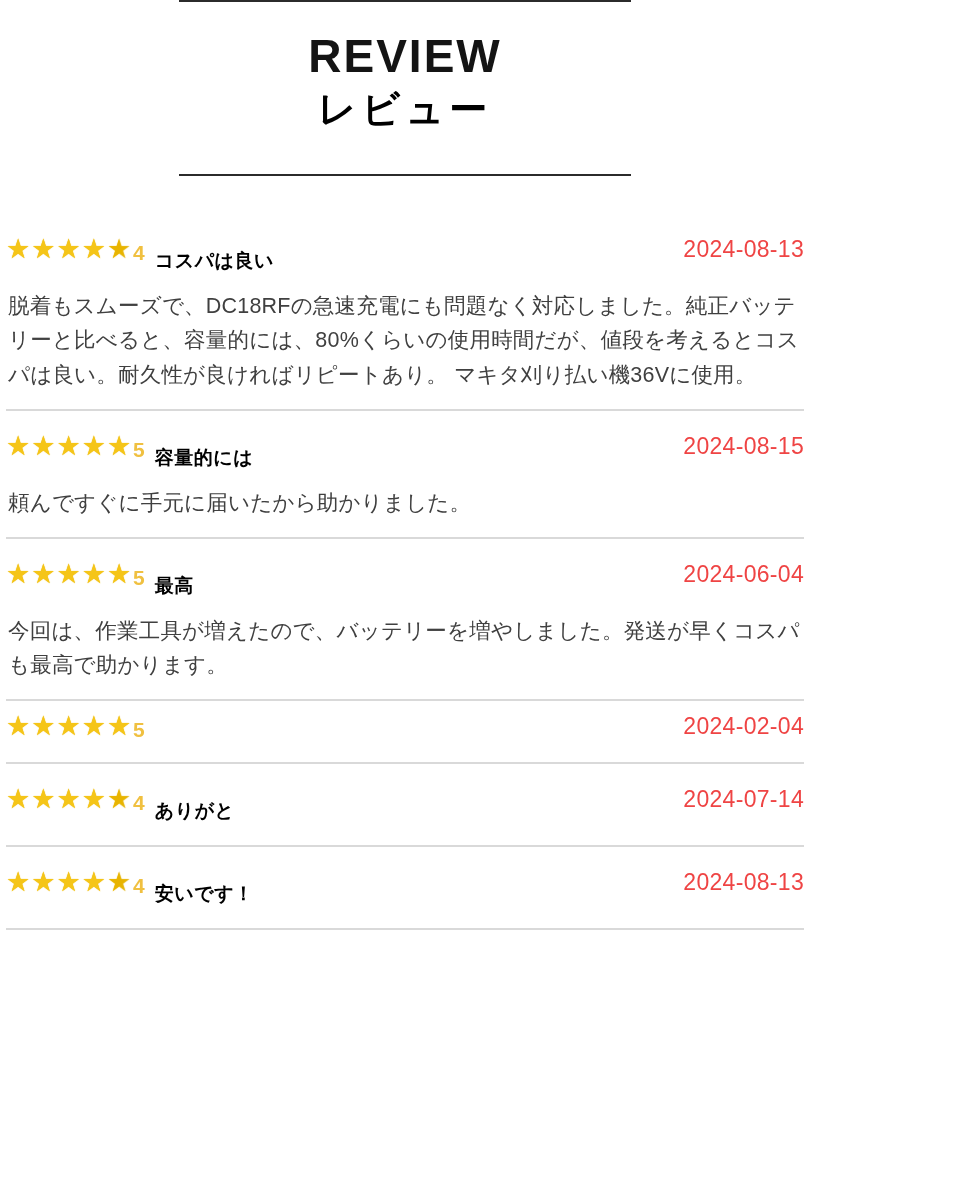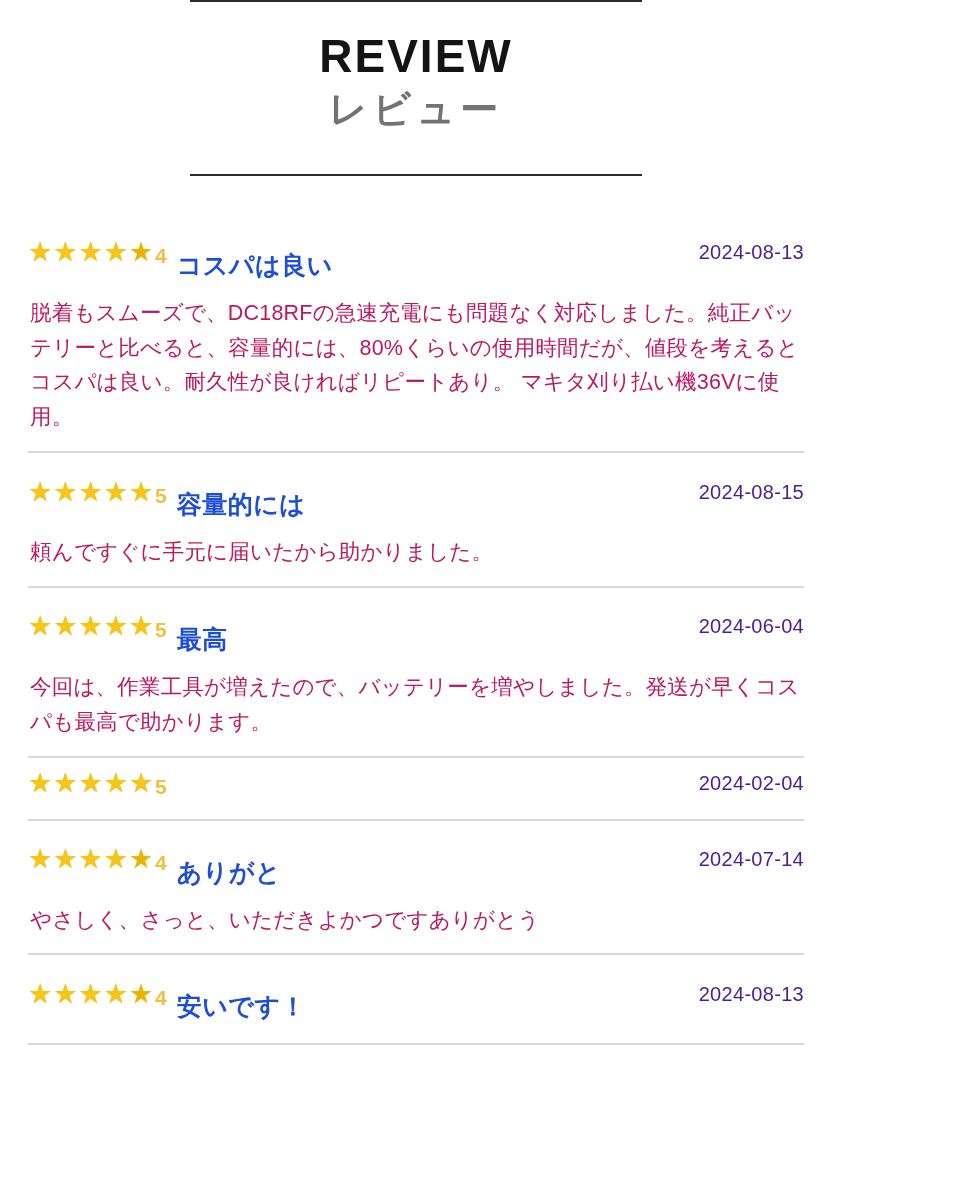--- a/index.html
+++ b/index.html
@@ -10,21 +10,21 @@
   body {
     width: 970px;
     min-height: 1200px;
     font-family: "Liberation Sans", sans-serif;
     color: #1a1a1a;
     -webkit-font-smoothing: antialiased;
   }
   .page {
     width: 826px;
     box-sizing: border-box;
-    padding: 0 22px 10px 28px;
+    padding: 0 22px 10px 6px;
   }
   
   .review-header {
     text-align: center;
     padding-top: 0;
   }
   .header-rule {
     width: 452px;
     margin: 0 auto;
     border-top: 2px solid #2b2b2b;
@@ -36,21 +36,21 @@
     font-weight: bold;
     letter-spacing: 2px;
     color: #141414;
     line-height: 1.05;
     margin: 0;
   }
   .header-title-ja {
     font-size: 38px;
     font-weight: bold;
     letter-spacing: 5px;
-    color: #737373;
+    color: #000000;
     line-height: 1.25;
     margin: 6px 0 0 0;
   }
   
   .review-list {
     margin-top: 36px;
   }
   .review-item {
     border-bottom: 2px solid #d9d9d9;
     padding: 0 0 16px 0;
@@ -89,38 +89,38 @@
   .rating-num {
     font-size: 21px;
     color: #f0c040;
     font-weight: bold;
     margin: 0 10px 0 1px;
     line-height: 1;
     position: relative;
     top: 3px;
   }
   .review-title {
-    font-size: 25px;
-    font-weight: bold;
-    color: #1d4ed8;
+    font-size: 19px;
+    font-weight: bold;
+    color: #000000;
     line-height: 1.2;
     letter-spacing: 0.5px;
     margin-top: 24px;
   }
   .review-date {
-    font-size: 20px;
-    color: #4c1d95;
+    font-size: 23px;
+    color: #ef4444;
     white-space: nowrap;
     letter-spacing: 0.3px;
     margin-left: 35px;
   }
   .review-body {
     font-size: 21.5px;
     line-height: 1.62;
-    color: #be185d;
+    color: #404040;
     margin: 10px 2px 0 2px;
     letter-spacing: 0.2px;
   }
 </style>
 </head>
 <body>
 
 <div class="page">
 
   <div class="review-header">
@@ -205,21 +205,20 @@
               <span class="star">★</span>
               <span class="star">★</span>
               <span class="star">★</span>
               <span class="star half">★</span>
             </span>
             <span class="rating-num">4</span>
             <span class="review-title">ありがと</span>
           </div>
           <span class="review-date">2024-07-14</span>
         </div>
-        <div class="review-body">やさしく、さっと、いただきよかつですありがとう</div>
       </div>
       <div class="review-item">
         <div class="review-top">
           <div class="review-left">
             <span class="stars">
               <span class="star">★</span>
               <span class="star">★</span>
               <span class="star">★</span>
               <span class="star">★</span>
               <span class="star half">★</span>

